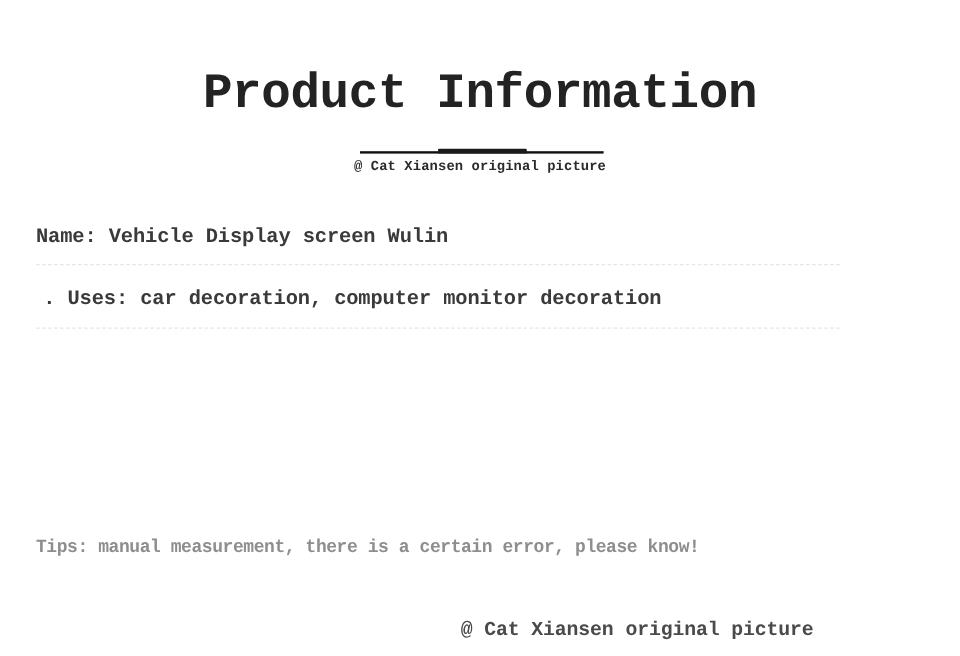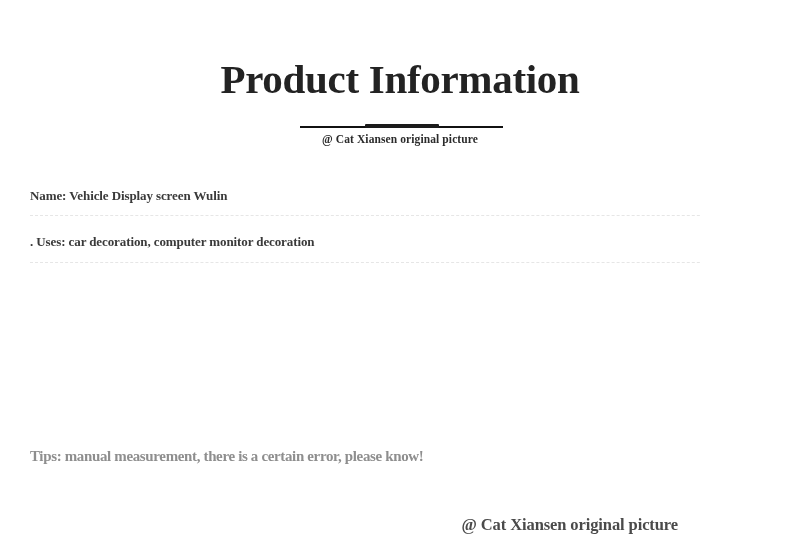--- a/index.html
+++ b/index.html
@@ -8,21 +8,21 @@
     padding: 0;
     background: #ffffff;
   }
 
   #page {
     position: relative;
     width: 700px;
     height: 547px;
     background: #ffffff;
     overflow: hidden;
-    font-family: Liberation Serif, serif;
+    font-family: Liberation Mono, monospace;
     -webkit-font-smoothing: antialiased;
   }
 
   
   .header {
     position: absolute;
     left: 0;
     top: 0;
     width: 800px;
     text-align: center;
@@ -88,35 +88,35 @@
     padding: 0 0 8px 0;
     margin: 0;
   }
 
   .spec-row:last-child {
     border-bottom: 1px dashed #e6e6e6;
   }
 
   .spec-text {
     display: block;
-    font-size: 13px;
+    font-size: 17px;
     font-weight: 700;
     color: #3a3a3a;
     line-height: 1.28;
     letter-spacing: -0.1px;
     padding-top: 11px;
     white-space: pre-line;
   }
 
   
   .spec-row.r0 .spec-text { padding-top: 6px;  padding-bottom: 2px; }
   .spec-row.r1 .spec-text { padding-top: 12px; padding-bottom: 2px; }
   .spec-row.r2 .spec-text { padding-top: 18px; padding-bottom: 4px; }
   .spec-row.r3 .spec-text { padding-top: 18px; padding-bottom: 4px; }
-  .spec-row.r4 .spec-text { padding-top: 18px; padding-bottom: 4px; }
+  .spec-row.r4 .spec-text { padding-top: 18px; padding-bottom: 4px; margin-left: 6px; }
 
   
   .tips-note {
     position: absolute;
     left: 30px;
     top: 447px;
     width: 700px;
     font-size: 15.5px;
     font-weight: 700;
     color: #8e8e8e;

